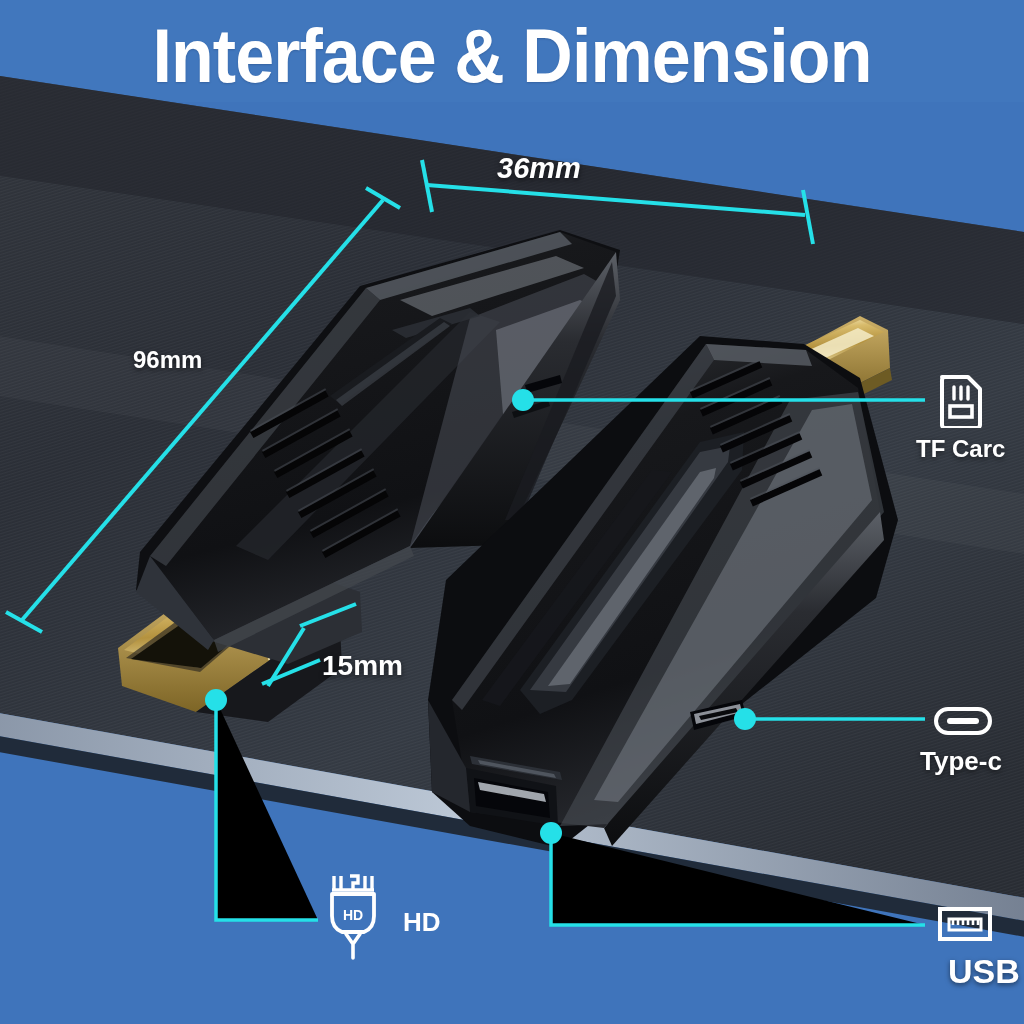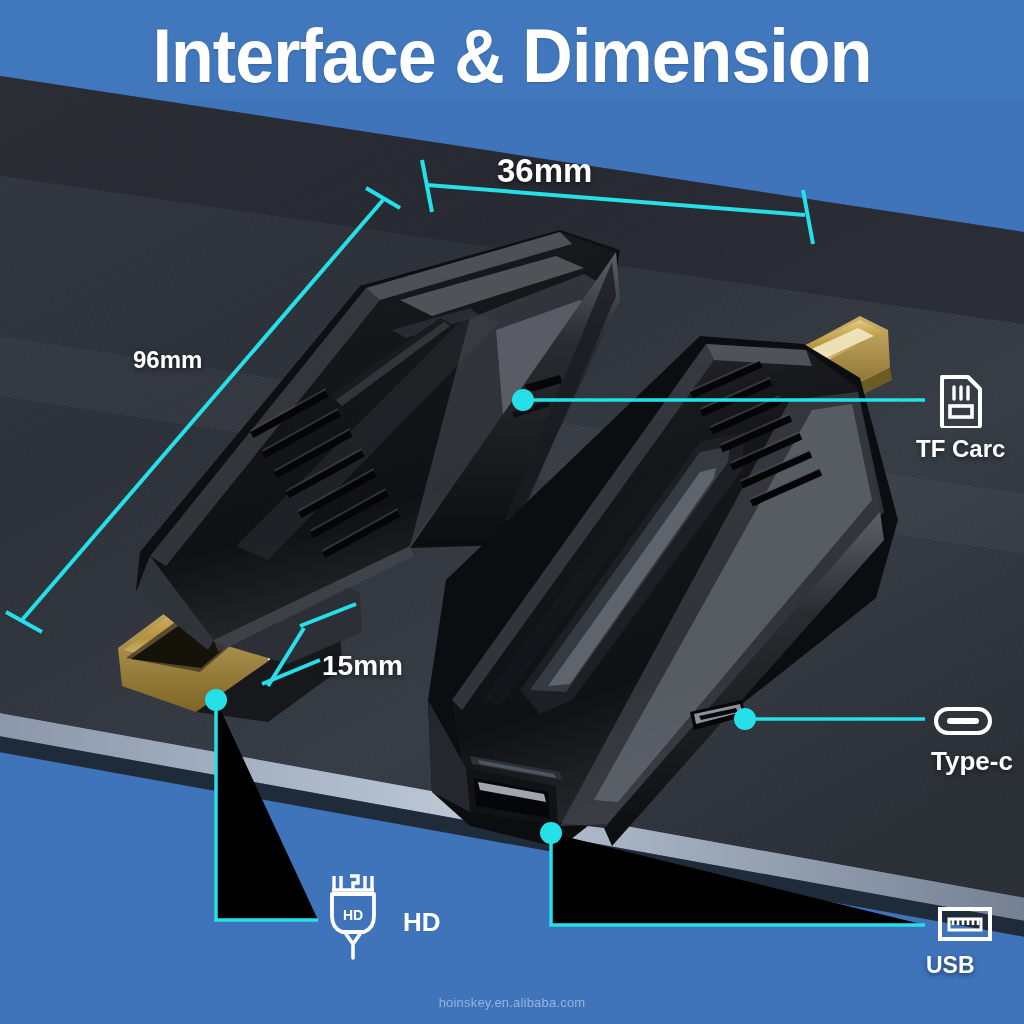--- a/index.html
+++ b/index.html
@@ -17,30 +17,30 @@
     position:absolute;left:0;top:14px;width:1024px;text-align:center;
     color:#ffffff;font-size:76px;line-height:84px;font-weight:700;
     letter-spacing:-1px;white-space:nowrap;
     transform:scaleX(.92);transform-origin:50% 50%;
     text-shadow:0 1px 2px rgba(20,40,80,.25);
   }
 
   
   .dim{position:absolute;color:#ffffff;font-weight:700;white-space:nowrap;
        text-shadow:0 2px 5px rgba(0,0,0,.55);}
-  .dim-36{left:497px;top:152px;font-size:33px;}
+  .dim-36{left:497px;top:152px;font-size:29px;font-style:italic;}
   .dim-96{left:133px;top:346px;font-size:24px;}
   .dim-15{left:322px;top:650px;font-size:28px;text-align:right;}
 
   
   .callout-label{position:absolute;color:#ffffff;font-weight:700;
                  white-space:nowrap;text-shadow:0 2px 5px rgba(0,0,0,.5);}
   .lab-tf{left:916px;top:435px;font-size:24px;}
-  .lab-typec{left:920px;top:746px;font-size:26px;margin-left:11px;}
-  .lab-usb{left:926px;top:952px;font-size:23px;}
+  .lab-typec{left:920px;top:746px;font-size:26px;}
+  .lab-usb{left:948px;top:952px;font-size:34px;}
   .lab-hd{left:403px;top:907px;font-size:26px;text-shadow:none;}
 
   
   .icon{position:absolute;}
   .ic-tf{left:937px;top:374px;}
   .ic-typec{left:933px;top:705px;}
   .ic-usb{left:937px;top:905px;}
   .ic-hd{left:320px;top:872px;}
 
   
@@ -344,15 +344,14 @@
       </g>
 
       <path d="M12 22 h42 v22 q0 12 -10 16 h-22 q-10 -4 -10 -16 z" fill="none" stroke="#ffffff" stroke-width="3.8" stroke-linejoin="round"></path>
 
       <path d="M26 62 l7 10 M40 62 l-7 10 M33 72 v14" stroke="#ffffff" stroke-width="3.6" fill="none" stroke-linecap="round"></path>
       <text x="33" y="48" text-anchor="middle" fill="#ffffff" font-family="Liberation Sans, sans-serif" font-size="14" font-weight="700">HD</text>
     </svg>
   </div>
   <div class="callout-label lab-hd">HD</div>
 
-  <div class="watermark">hoinskey.en.alibaba.com</div>
 
 </div>
 
 </body></html>

